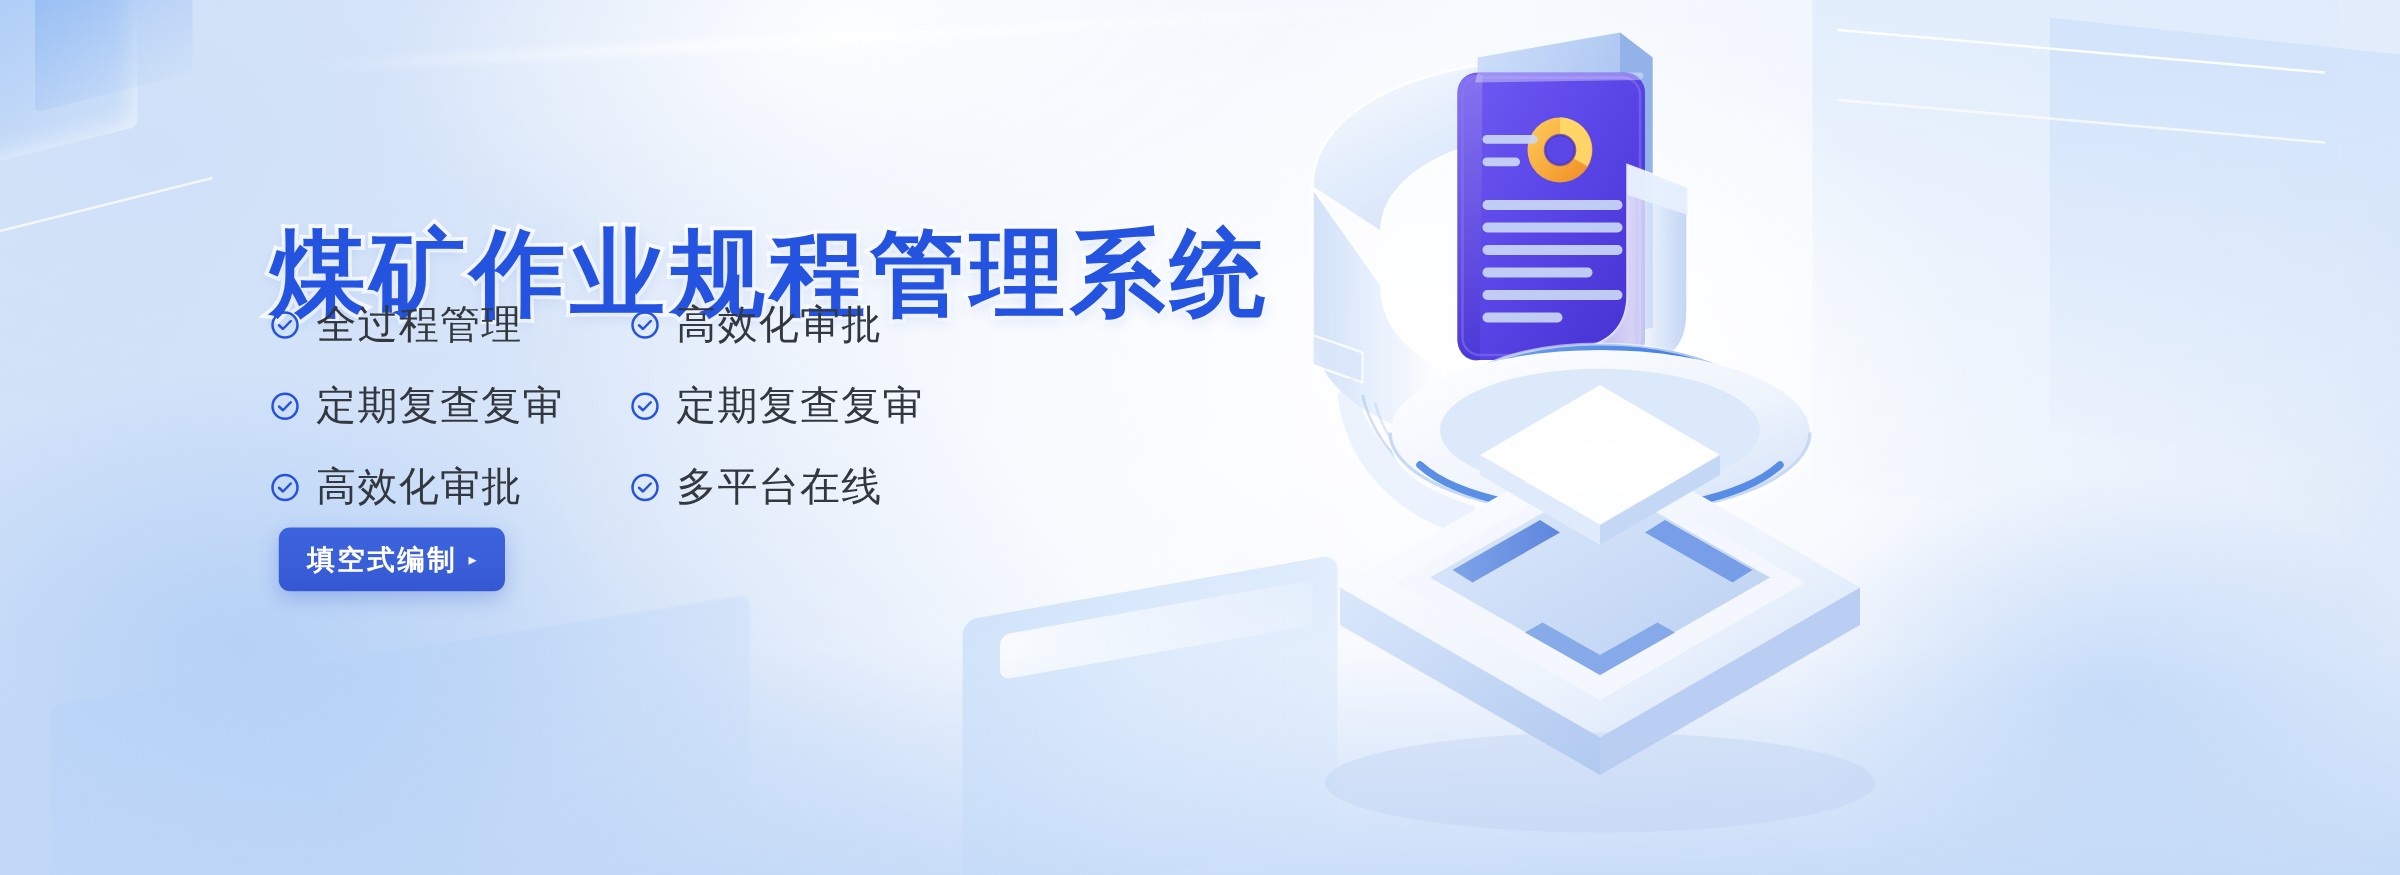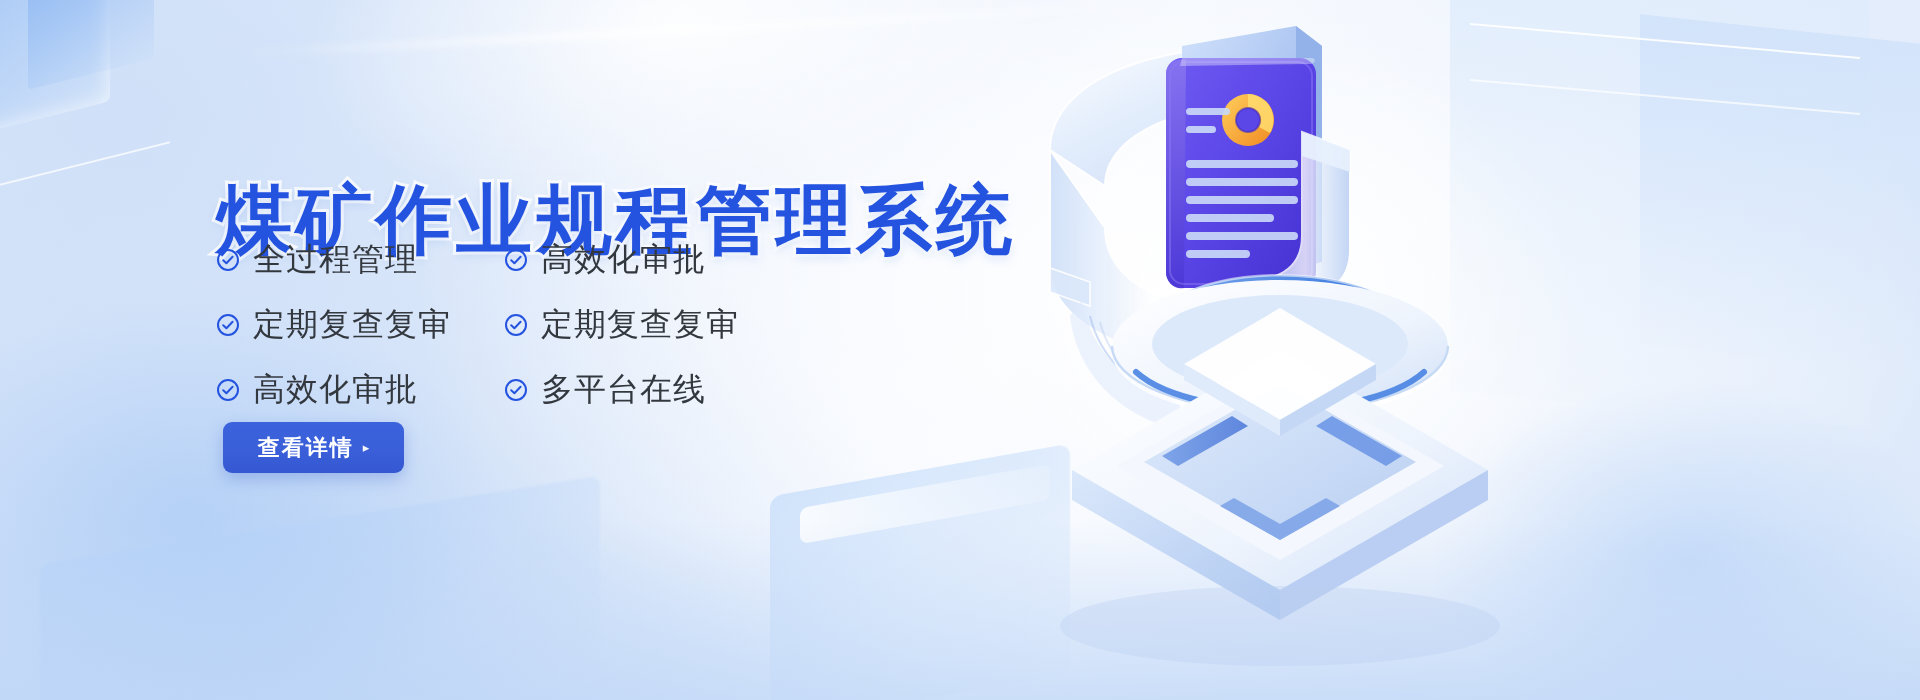--- a/index.html
+++ b/index.html
@@ -347,18 +347,18 @@
         <svg class="chk" viewBox="0 0 24 24" fill="none">
           <circle cx="12" cy="12" r="10" stroke="#2453e0" stroke-width="2"></circle>
           <path d="M7.2 12.2 L10.4 15.2 L16.6 8.8" stroke="#2453e0" stroke-width="2" stroke-linecap="round" stroke-linejoin="round"></path>
         </svg>
         <span class="feat-label">多平台在线</span>
       </div>
 
     </div>
 
     <div class="cta" role="button" tabindex="0">
-      <span class="cta-label">查看详情</span>
+      <span class="cta-label">填空式编制</span>
       <span class="cta-arrow">▸</span>
     </div>
 
   </div>
 </div>
 
 </body></html>

